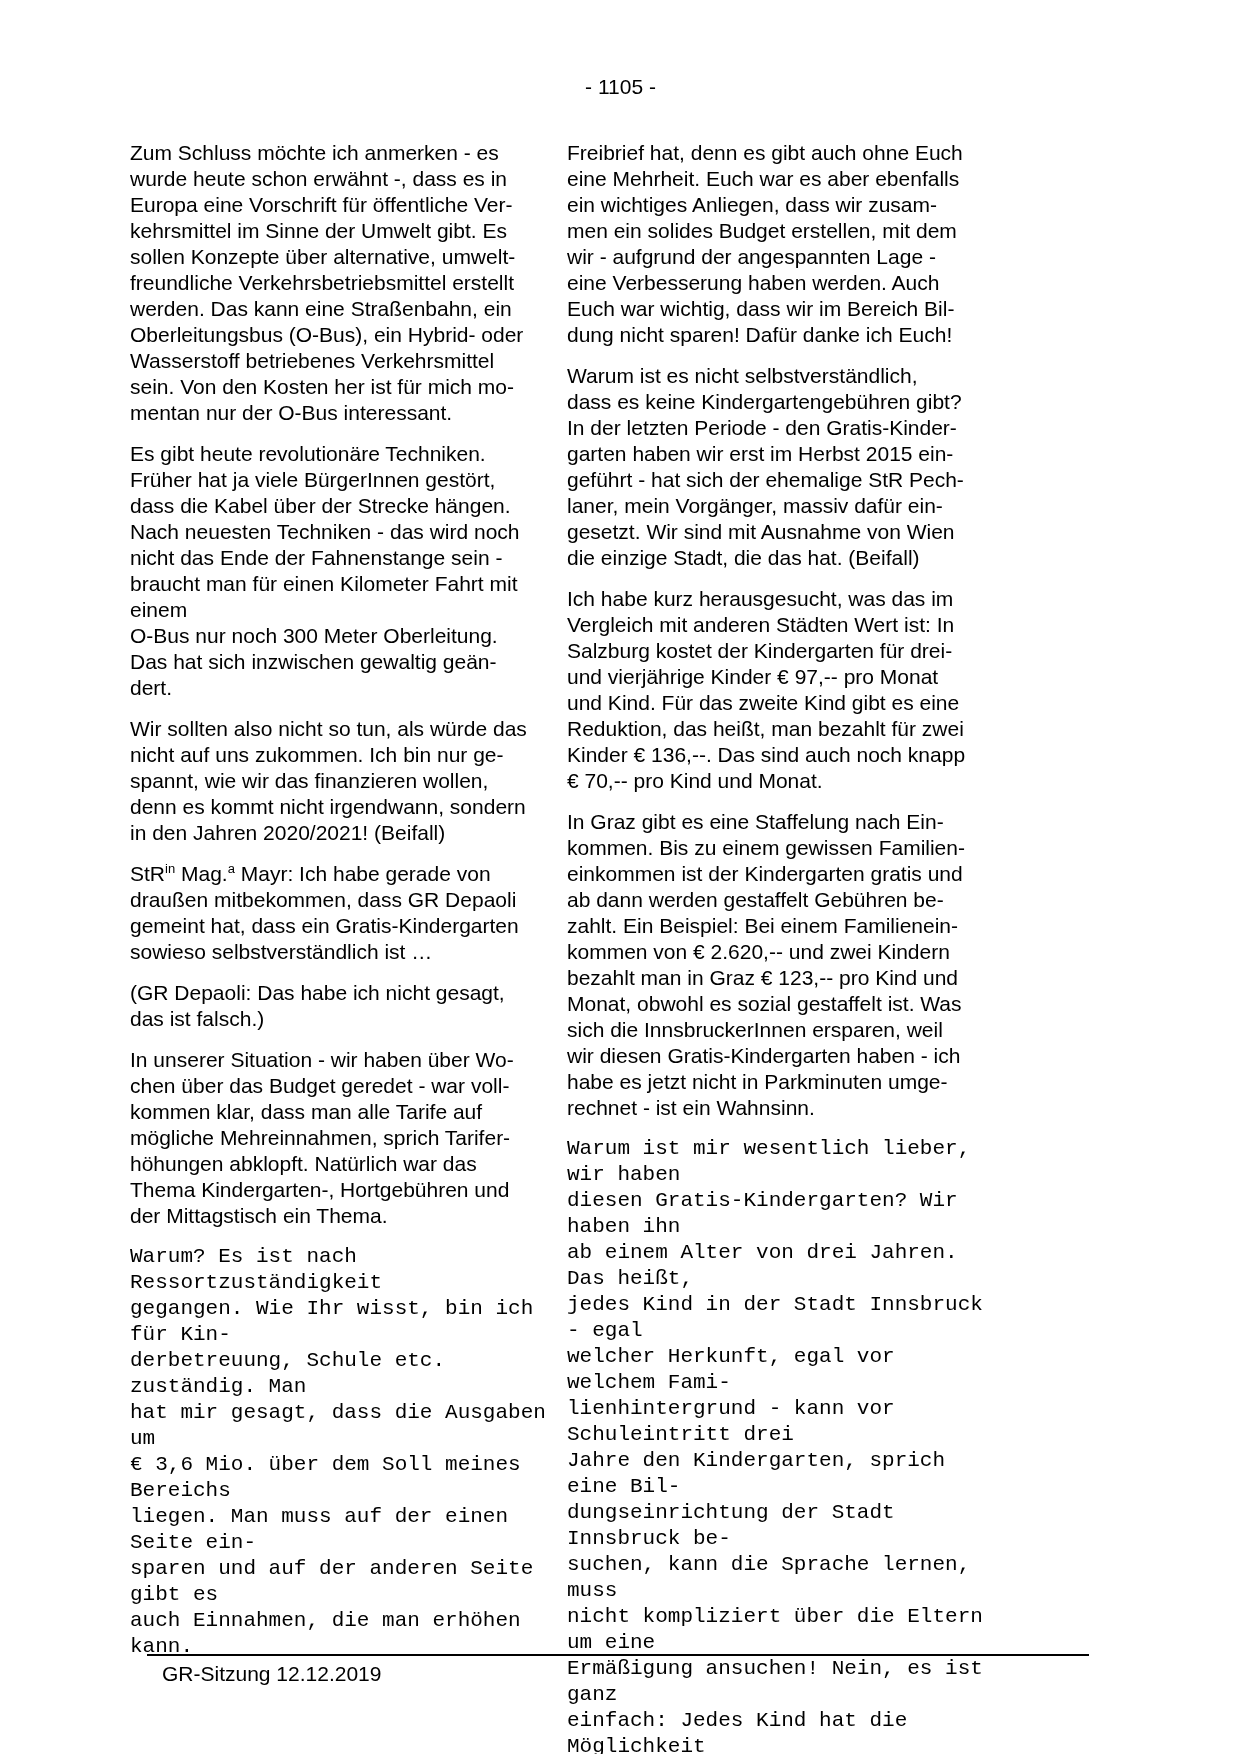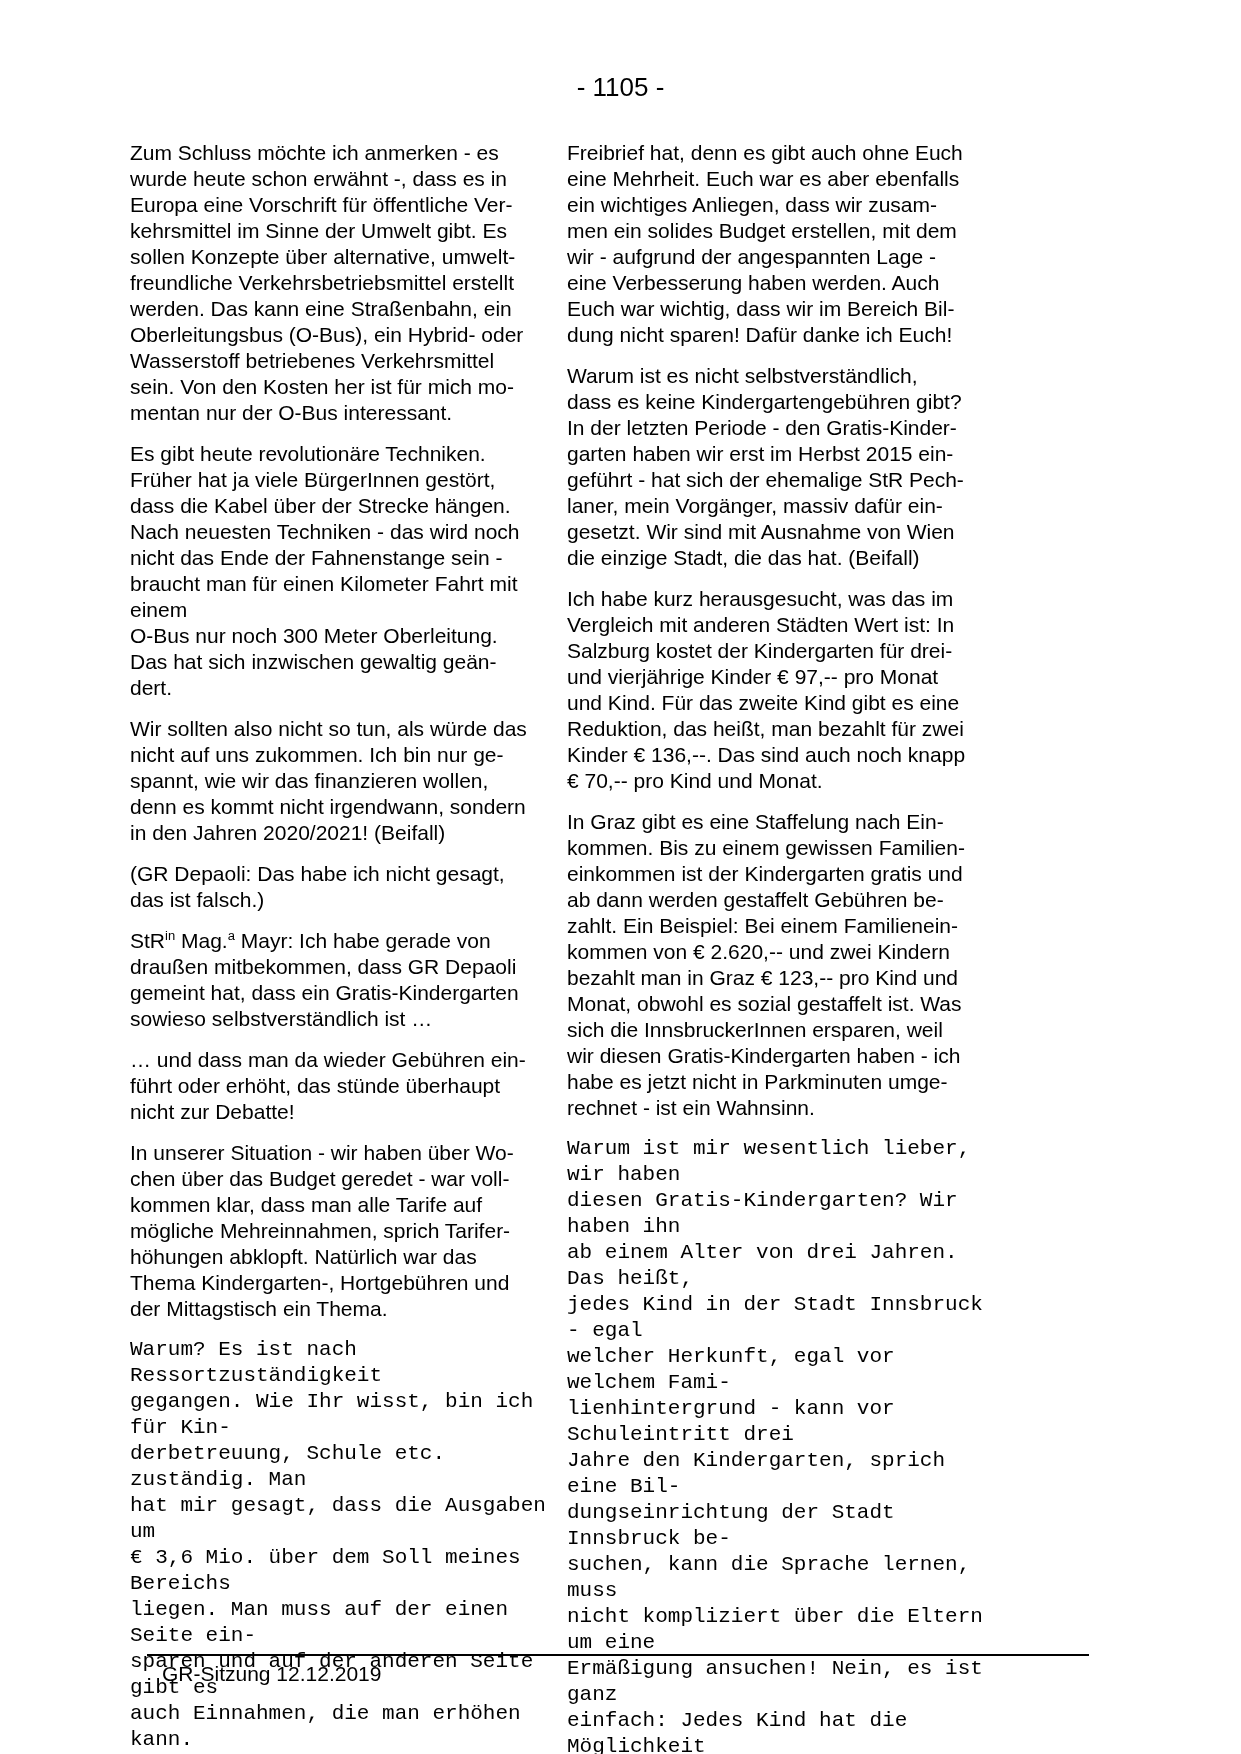--- a/index.html
+++ b/index.html
@@ -14,21 +14,21 @@
     color: #000000;
     font-family: "Liberation Sans", sans-serif;
     overflow: hidden;
   }
   .page-header {
     position: absolute;
     top: 74px;
     left: 0;
     width: 1241px;
     text-align: center;
-    font-size: 26px;
+    font-size: 21px;
     line-height: 26px;
   }
   .columns {
     position: absolute;
     left: 130px;
     top: 140px;
     width: 939px;
     display: flex;
     justify-content: flex-start;
   }
@@ -66,23 +66,22 @@
 </head>
 <body>
 
 <div class="page-header">- 1105 -</div>
 
 <div class="columns">
   <div class="col col-left">
       <p>Zum Schluss möchte ich anmerken - es<br>wurde heute schon erwähnt -, dass es in<br>Europa eine Vorschrift für öffentliche Ver-<br>kehrsmittel im Sinne der Umwelt gibt. Es<br>sollen Konzepte über alternative, umwelt-<br>freundliche Verkehrsbetriebsmittel erstellt<br>werden. Das kann eine Straßenbahn, ein<br>Oberleitungsbus (O-Bus), ein Hybrid- oder<br>Wasserstoff betriebenes Verkehrsmittel<br>sein. Von den Kosten her ist für mich mo-<br>mentan nur der O-Bus interessant.</p>
       <p>Es gibt heute revolutionäre Techniken.<br>Früher hat ja viele BürgerInnen gestört,<br>dass die Kabel über der Strecke hängen.<br>Nach neuesten Techniken - das wird noch<br>nicht das Ende der Fahnenstange sein -<br>braucht man für einen Kilometer Fahrt mit<br>einem<br>O-Bus nur noch 300 Meter Oberleitung.<br>Das hat sich inzwischen gewaltig geän-<br>dert.</p>
       <p>Wir sollten also nicht so tun, als würde das<br>nicht auf uns zukommen. Ich bin nur ge-<br>spannt, wie wir das finanzieren wollen,<br>denn es kommt nicht irgendwann, sondern<br>in den Jahren 2020/2021! (Beifall)</p>
+      <p>StR<sup>in</sup> Mag.<sup>a</sup> Mayr: Ich habe gerade von<br>draußen mitbekommen, dass GR Depaoli<br>gemeint hat, dass ein Gratis-Kindergarten<br>sowieso selbstverständlich ist …</p>
       <p>(GR Depaoli: Das habe ich nicht gesagt,<br>das ist falsch.)</p>
-      <p>StR<sup>in</sup> Mag.<sup>a</sup> Mayr: Ich habe gerade von<br>draußen mitbekommen, dass GR Depaoli<br>gemeint hat, dass ein Gratis-Kindergarten<br>sowieso selbstverständlich ist …</p>
-      <p>… und dass man da wieder Gebühren ein-<br>führt oder erhöht, das stünde überhaupt<br>nicht zur Debatte!</p>
       <p>In unserer Situation - wir haben über Wo-<br>chen über das Budget geredet - war voll-<br>kommen klar, dass man alle Tarife auf<br>mögliche Mehreinnahmen, sprich Tarifer-<br>höhungen abklopft. Natürlich war das<br>Thema Kindergarten-, Hortgebühren und<br>der Mittagstisch ein Thema.</p>
       <p>Warum? Es ist nach Ressortzuständigkeit<br>gegangen. Wie Ihr wisst, bin ich für Kin-<br>derbetreuung, Schule etc. zuständig. Man<br>hat mir gesagt, dass die Ausgaben um<br>€ 3,6 Mio. über dem Soll meines Bereichs<br>liegen. Man muss auf der einen Seite ein-<br>sparen und auf der anderen Seite gibt es<br>auch Einnahmen, die man erhöhen kann.</p>
     </div>
   <div class="col col-right">
       <p>Freibrief hat, denn es gibt auch ohne Euch<br>eine Mehrheit. Euch war es aber ebenfalls<br>ein wichtiges Anliegen, dass wir zusam-<br>men ein solides Budget erstellen, mit dem<br>wir - aufgrund der angespannten Lage -<br>eine Verbesserung haben werden. Auch<br>Euch war wichtig, dass wir im Bereich Bil-<br>dung nicht sparen! Dafür danke ich Euch!</p>
       <p>Warum ist es nicht selbstverständlich,<br>dass es keine Kindergartengebühren gibt?<br>In der letzten Periode - den Gratis-Kinder-<br>garten haben wir erst im Herbst 2015 ein-<br>geführt - hat sich der ehemalige StR Pech-<br>laner, mein Vorgänger, massiv dafür ein-<br>gesetzt. Wir sind mit Ausnahme von Wien<br>die einzige Stadt, die das hat. (Beifall)</p>
       <p>Ich habe kurz herausgesucht, was das im<br>Vergleich mit anderen Städten Wert ist: In<br>Salzburg kostet der Kindergarten für drei-<br>und vierjährige Kinder € 97,-- pro Monat<br>und Kind. Für das zweite Kind gibt es eine<br>Reduktion, das heißt, man bezahlt für zwei<br>Kinder € 136,--. Das sind auch noch knapp<br>€ 70,-- pro Kind und Monat.</p>
       <p>In Graz gibt es eine Staffelung nach Ein-<br>kommen. Bis zu einem gewissen Familien-<br>einkommen ist der Kindergarten gratis und<br>ab dann werden gestaffelt Gebühren be-<br>zahlt. Ein Beispiel: Bei einem Familienein-<br>kommen von € 2.620,-- und zwei Kindern<br>bezahlt man in Graz € 123,-- pro Kind und<br>Monat, obwohl es sozial gestaffelt ist. Was<br>sich die InnsbruckerInnen ersparen, weil<br>wir diesen Gratis-Kindergarten haben - ich<br>habe es jetzt nicht in Parkminuten umge-<br>rechnet - ist ein Wahnsinn.</p>
       <p>Warum ist mir wesentlich lieber, wir haben<br>diesen Gratis-Kindergarten? Wir haben ihn<br>ab einem Alter von drei Jahren. Das heißt,<br>jedes Kind in der Stadt Innsbruck - egal<br>welcher Herkunft, egal vor welchem Fami-<br>lienhintergrund - kann vor Schuleintritt drei<br>Jahre den Kindergarten, sprich eine Bil-<br>dungseinrichtung der Stadt Innsbruck be-<br>suchen, kann die Sprache lernen, muss<br>nicht kompliziert über die Eltern um eine<br>Ermäßigung ansuchen! Nein, es ist ganz<br>einfach: Jedes Kind hat die Möglichkeit</p>
     </div>

